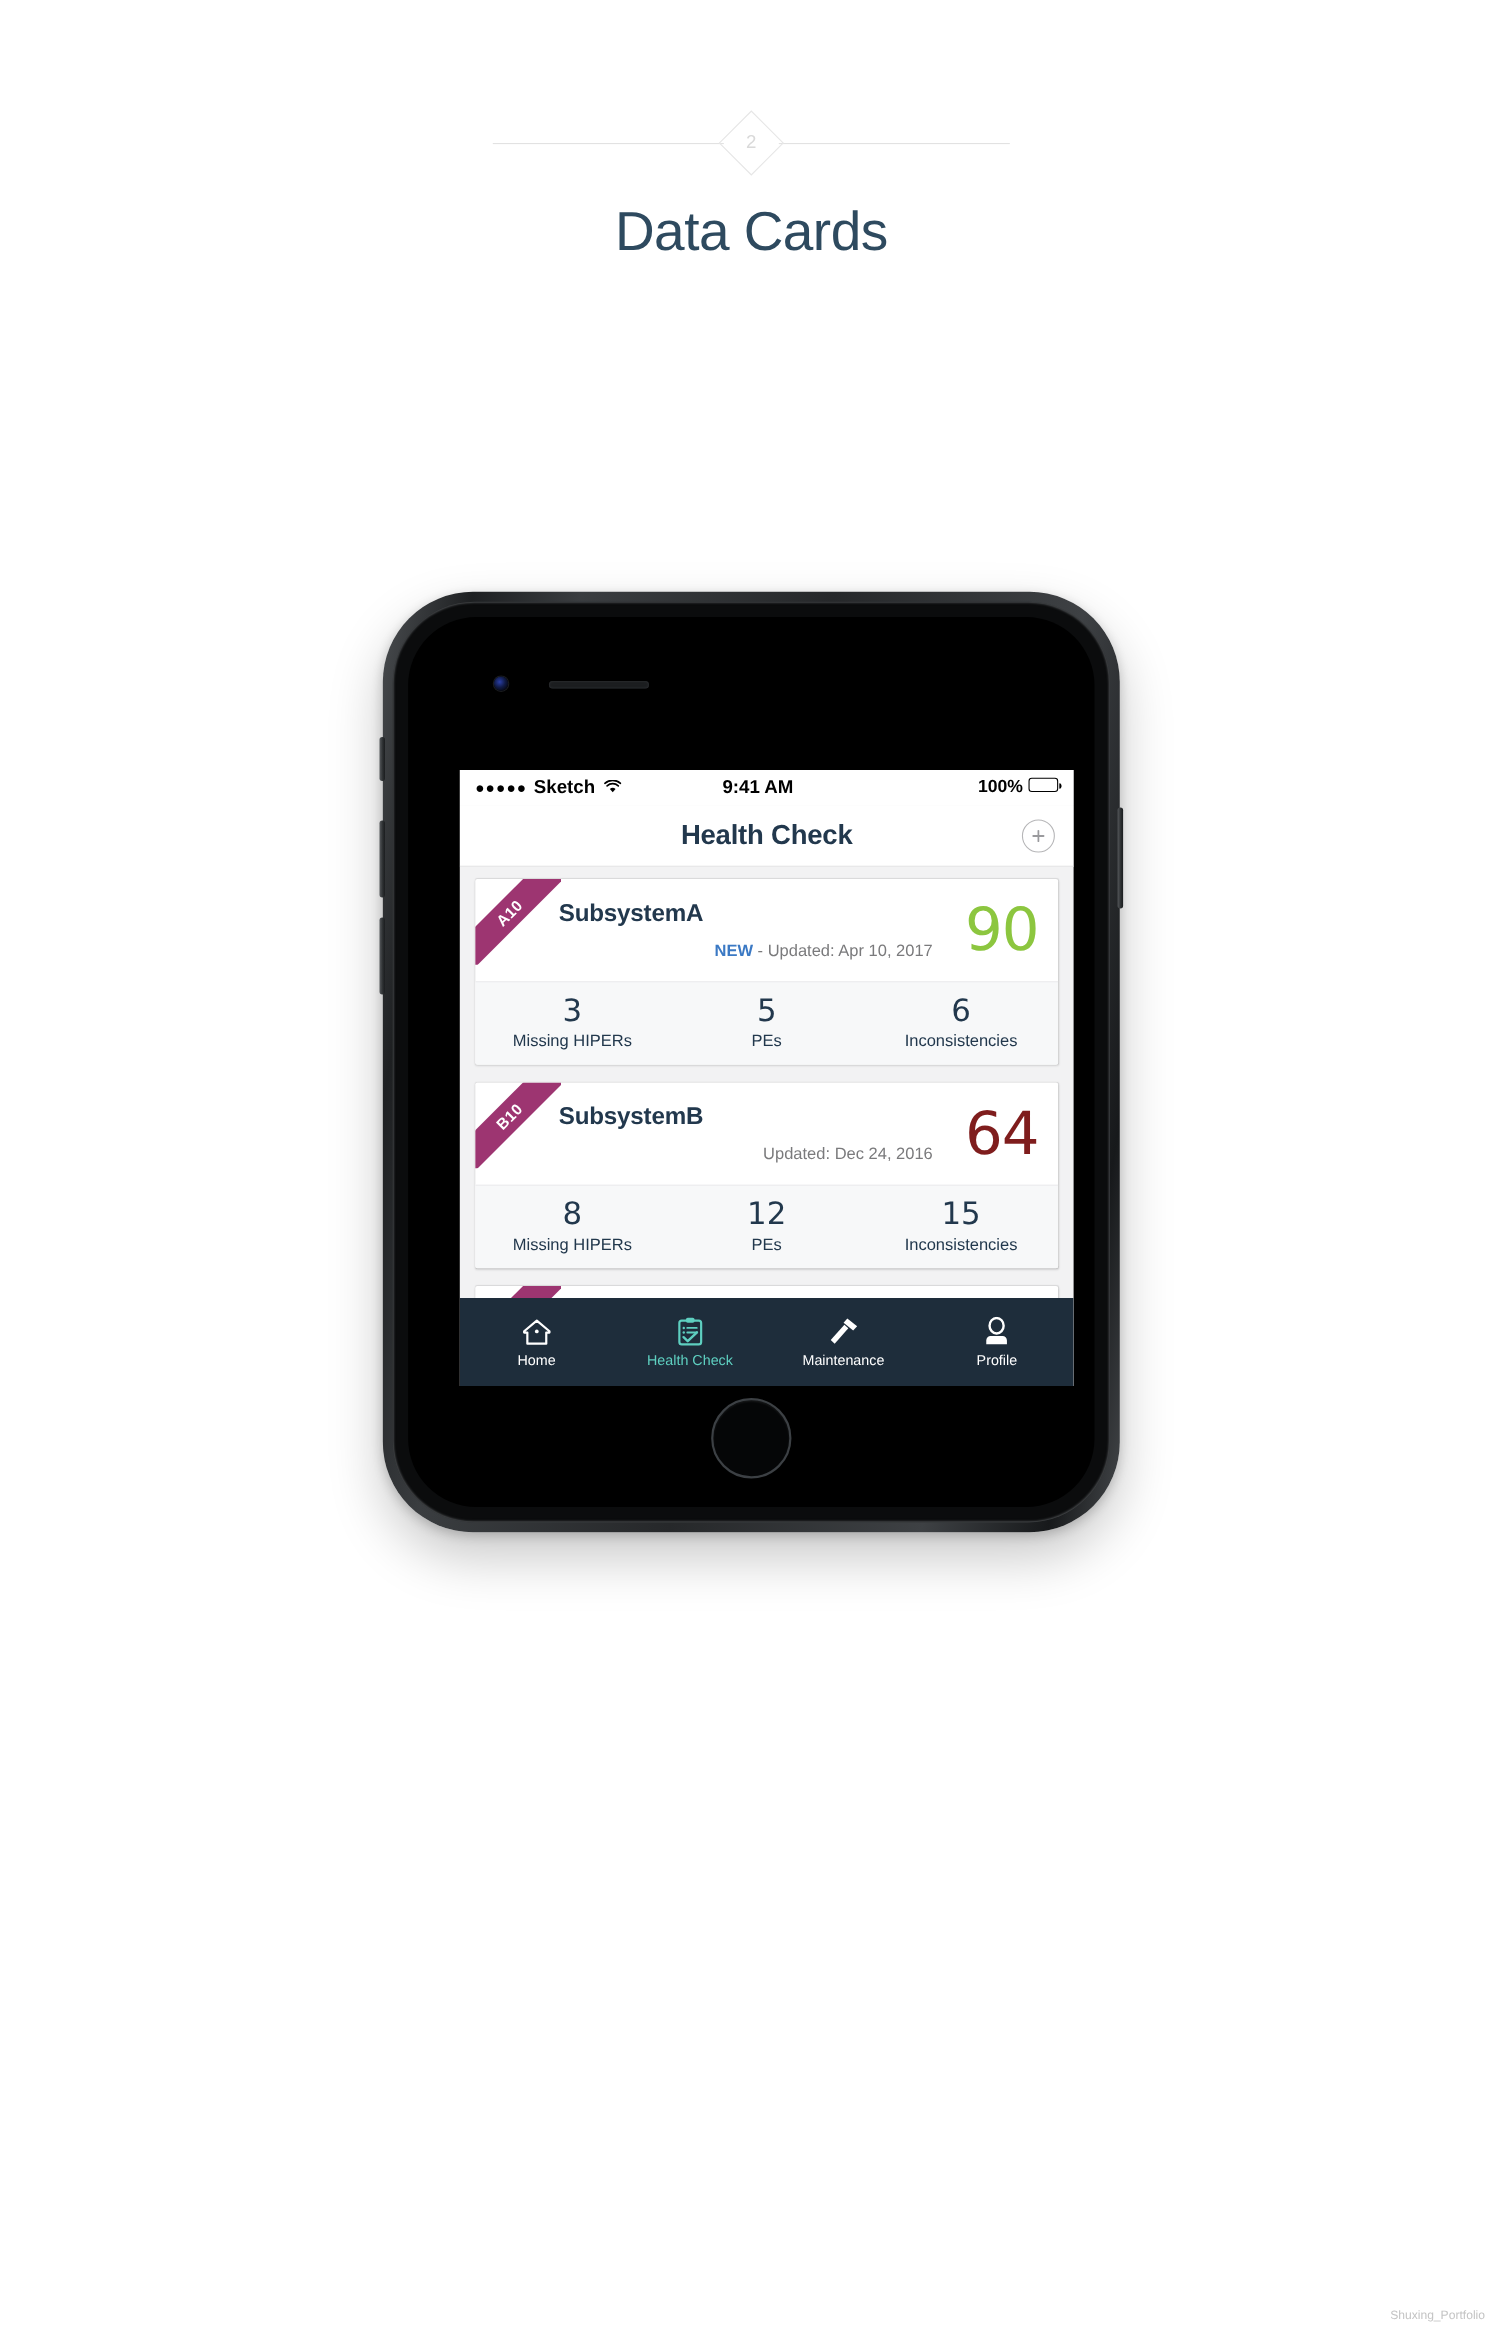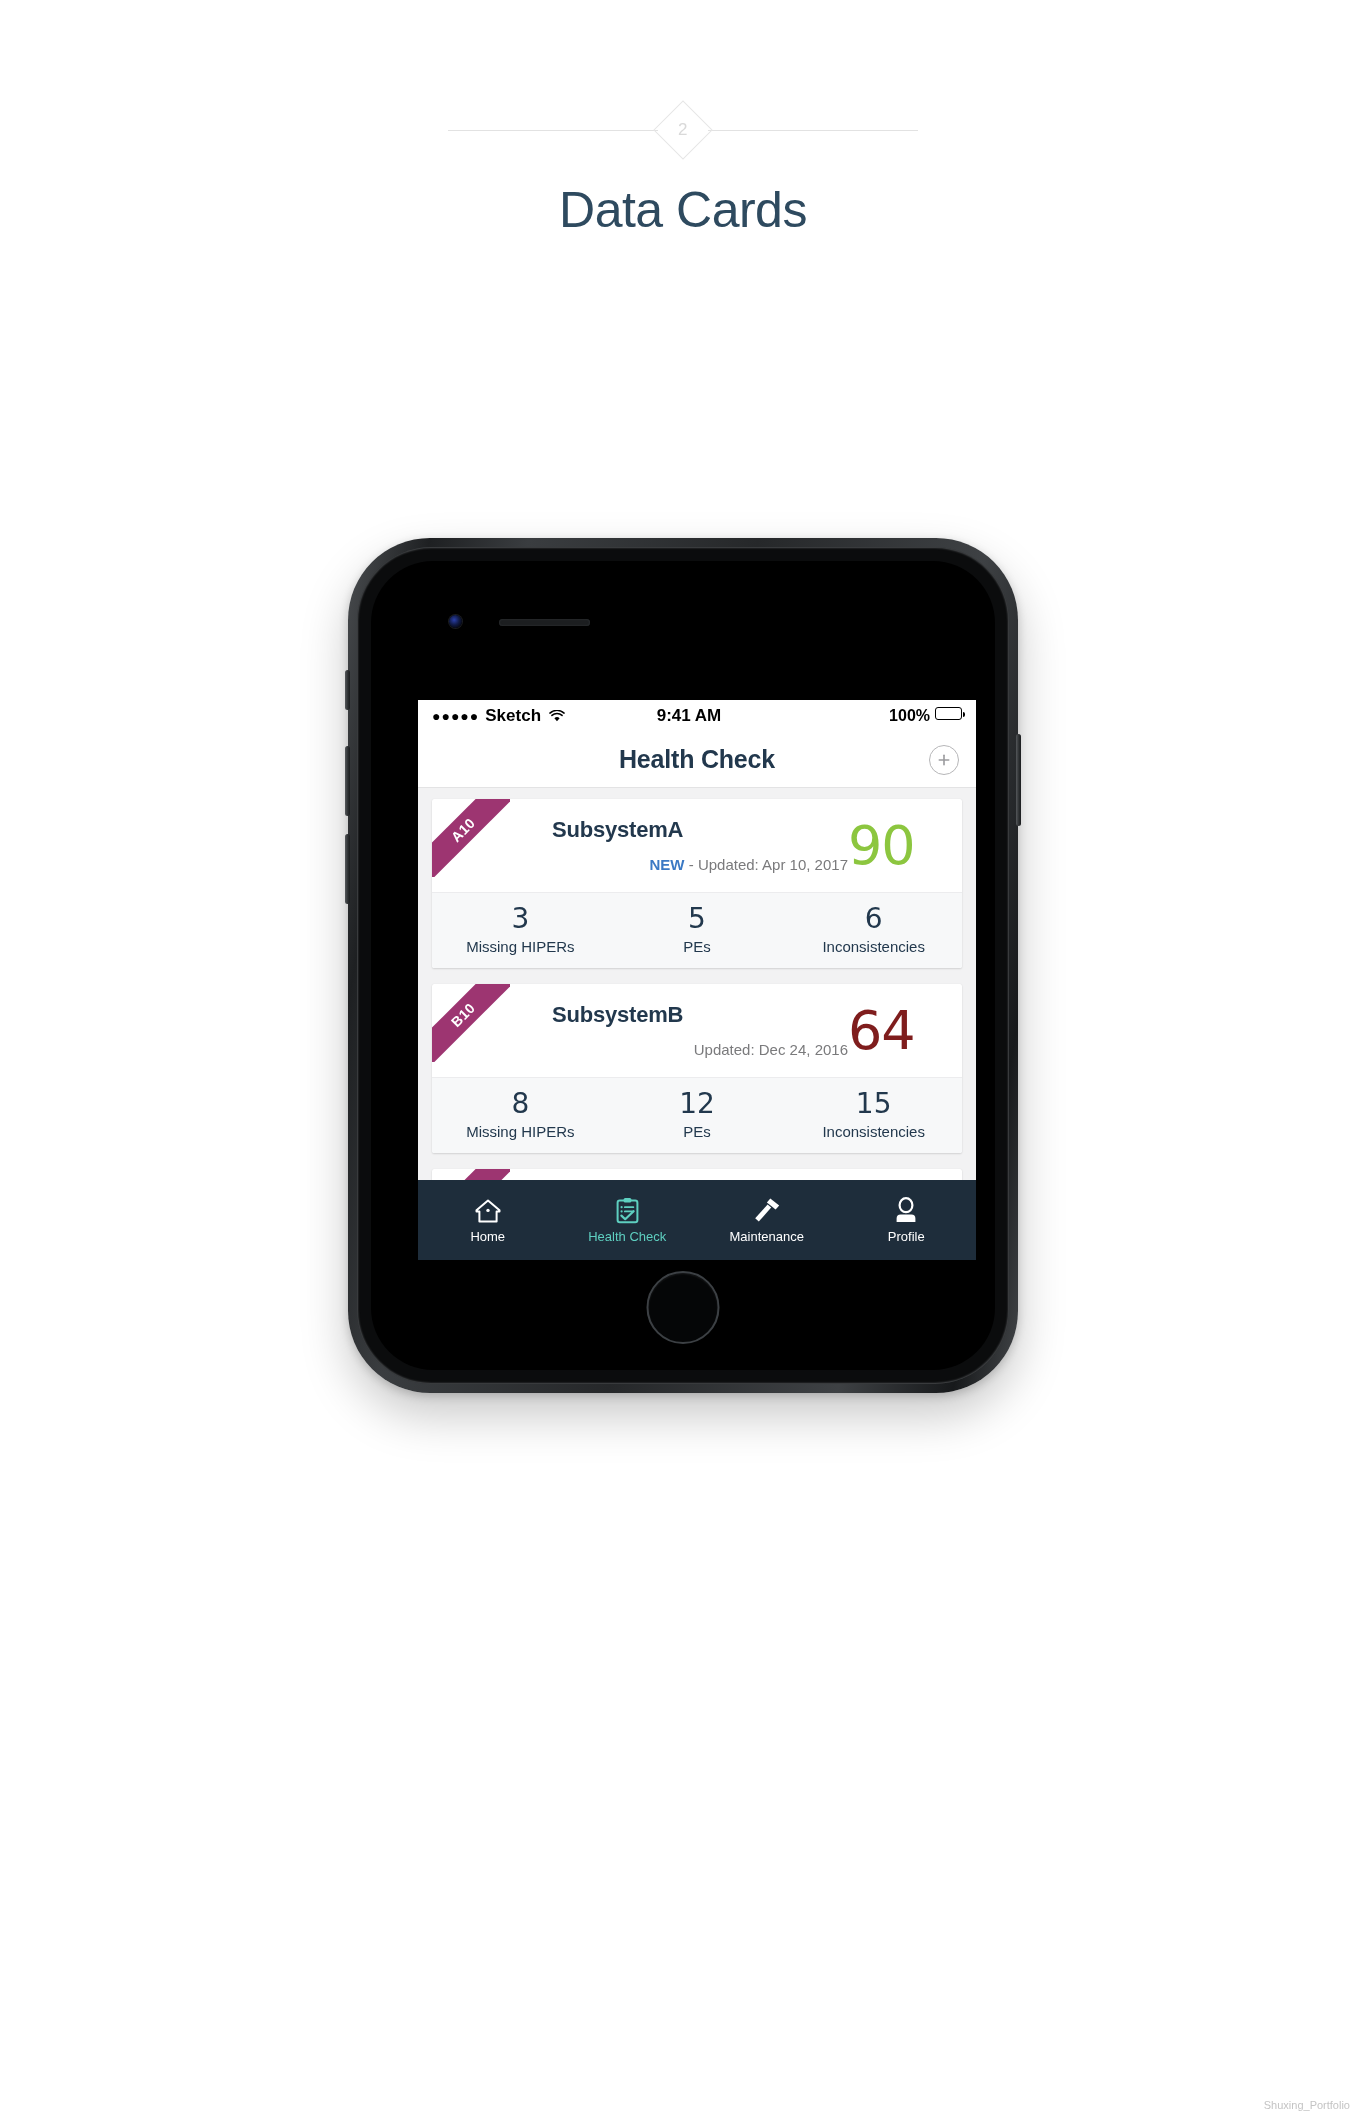--- a/index.html
+++ b/index.html
@@ -281,38 +281,37 @@
     font-weight: bold;
     letter-spacing: 0.4px;
   }
   .card-meta { flex: 1; min-width: 0; }
   .card-name {
     font-size: 22px;
     font-weight: bold;
     color: #22384d;
     line-height: 26px;
     letter-spacing: -0.2px;
-    margin-left: 44px;
   }
   .card-sub {
     font-size: 15px;
     color: #7a7a7c;
     line-height: 21px;
     margin-top: 11px;
     text-align: right;
   }
   .badge-new { color: #3b79c4; font-weight: bold; }
   .card-score {
     font-size: 54px;
     line-height: 54px;
     font-weight: normal;
     font-family: "DejaVu Sans", sans-serif;
     letter-spacing: -1px;
     min-width: 96px;
-    text-align: left;
+    text-align: right;
   }
 
   .card-stats {
     display: flex;
     background: #f7f8f9;
     border-top: 1px solid #ececee;
     padding: 9px 0 11px 0;
   }
   .stat {
     flex: 1;

